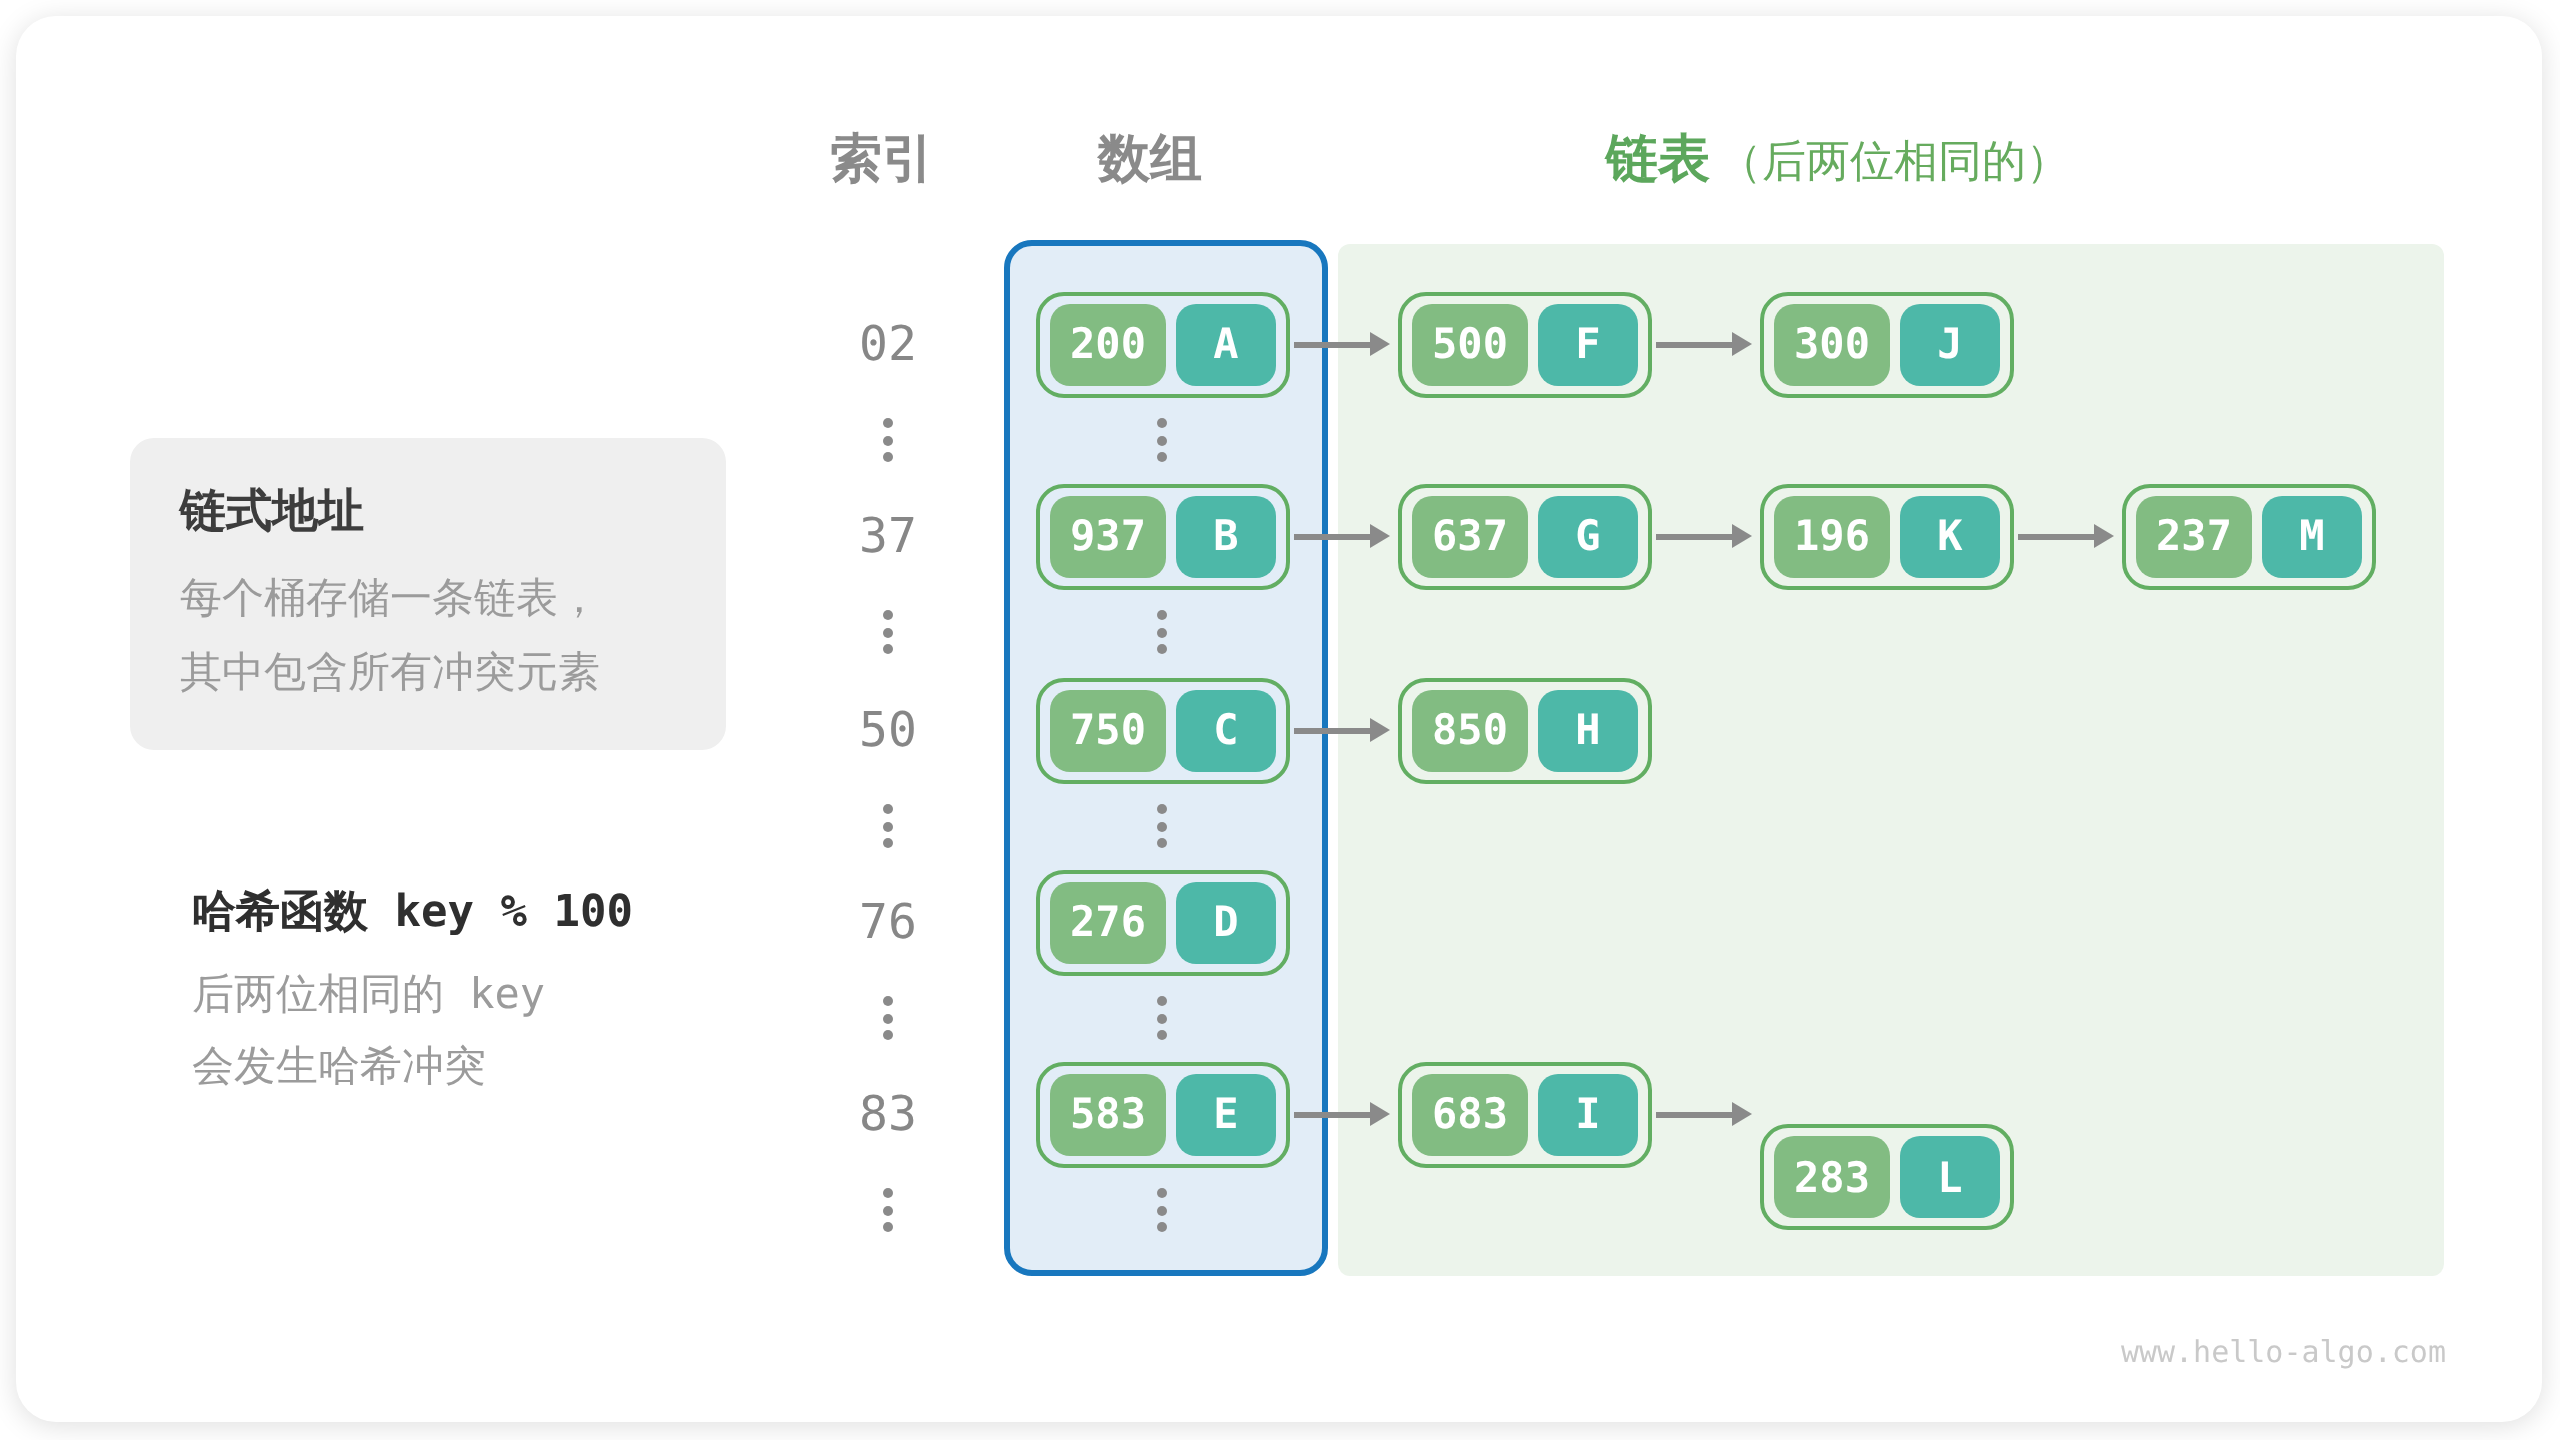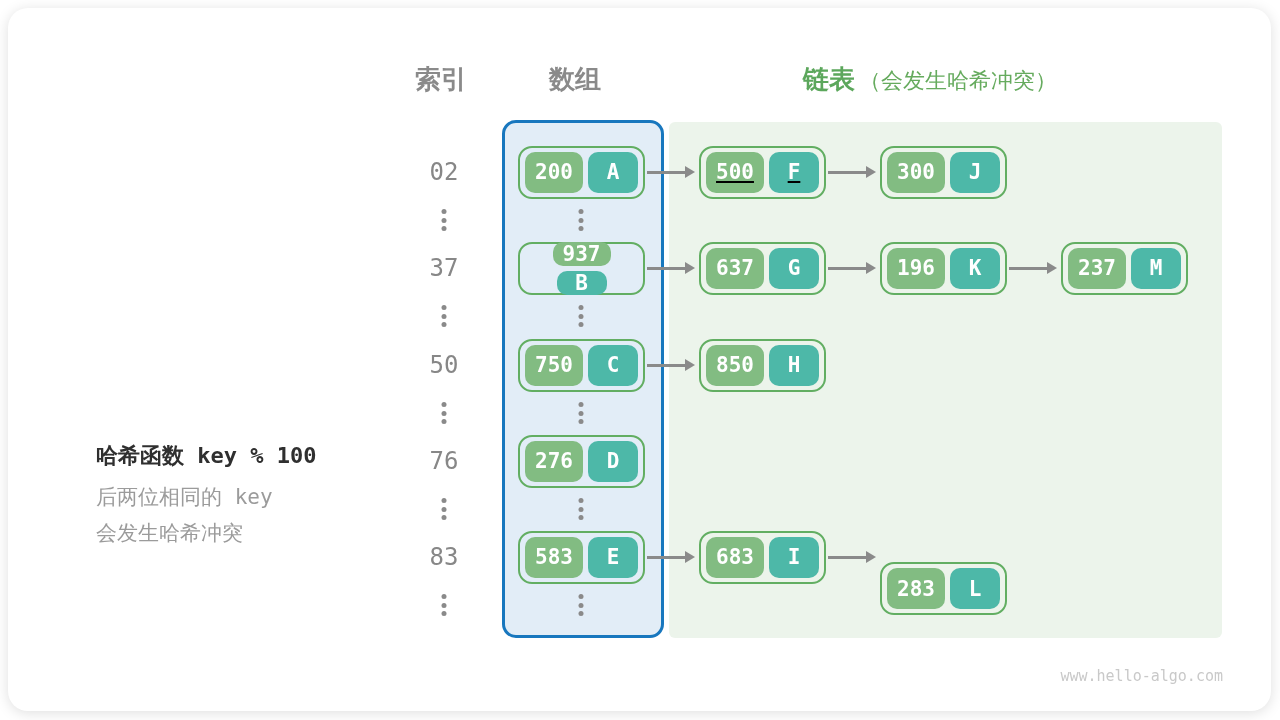--- a/index.html
+++ b/index.html
@@ -50,60 +50,65 @@
   #watermark{position:absolute;right:48px;bottom:26px;font-size:15px;color:#C9C9C9;
     font-family:"DejaVu Sans Mono","Liberation Mono",monospace;}
 </style>
 </head>
 <body>
 
 <div id="card">
 
   <div class="hdr center" style="left:433px" id="hdr-index">索引</div>
   <div class="hdr center" style="left:567px" id="hdr-array">数组</div>
-  <div class="hdr" style="left:795px"><span id="hdr-list">链表</span><span id="hdr-list-note">（会发生哈希冲突）</span></div>
+  <div class="hdr" style="left:795px"><span id="hdr-list">链表</span><span id="hdr-list-note">（后两位相同的）</span></div>
 
   <div id="array-region"></div>
   <div id="list-region"></div>
 
+  <div id="info-box">
+    <div id="info-title">链式地址</div>
+    <div class="info-line" id="info-line1">每个桶存储一条链表，</div>
+    <div class="info-line" id="info-line2">其中包含所有冲突元素</div>
+  </div>
 
   <div id="hash-note">
     <div id="hash-title">哈希函数 key % 100</div>
     <div class="hash-line">后两位相同的 key</div>
     <div class="hash-line" style="margin-top:8px">会发生哈希冲突</div>
   </div>
 
   <div id="diagram-layer">
       <div class="idx" style="left: 436px; top: 164px;">02</div>
       <div class="node" style="left: 510px; top: 137.5px;">
         <div class="pill key">200</div>
         <div class="pill val">A</div>
       </div>
       <div class="arrow" style="left: 639px; width: 39px; top: 162.5px;"></div>
-      <div class="node" style="left: 691px; top: 137.5px; text-decoration: underline;">
+      <div class="node" style="left: 691px; top: 137.5px;">
         <div class="pill key">500</div>
         <div class="pill val">F</div>
       </div>
       <div class="arrow" style="left: 820px; width: 39px; top: 162.5px;"></div>
       <div class="node" style="left: 872px; top: 137.5px;">
         <div class="pill key">300</div>
         <div class="pill val">J</div>
       </div>
       <div class="dots" style="left: 436px; top: 212px;">
         <i></i>
         <i></i>
         <i></i>
       </div>
       <div class="dots" style="left: 573px; top: 212px;">
         <i></i>
         <i></i>
         <i></i>
       </div>
       <div class="idx" style="left: 436px; top: 260px;">37</div>
-      <div class="node" style="left: 510px; top: 233.5px; flex-direction: column;">
+      <div class="node" style="left: 510px; top: 233.5px;">
         <div class="pill key">937</div>
         <div class="pill val">B</div>
       </div>
       <div class="arrow" style="left: 639px; width: 39px; top: 258.5px;"></div>
       <div class="node" style="left: 691px; top: 233.5px;">
         <div class="pill key">637</div>
         <div class="pill val">G</div>
       </div>
       <div class="arrow" style="left: 820px; width: 39px; top: 258.5px;"></div>
       <div class="node" style="left: 872px; top: 233.5px;">

